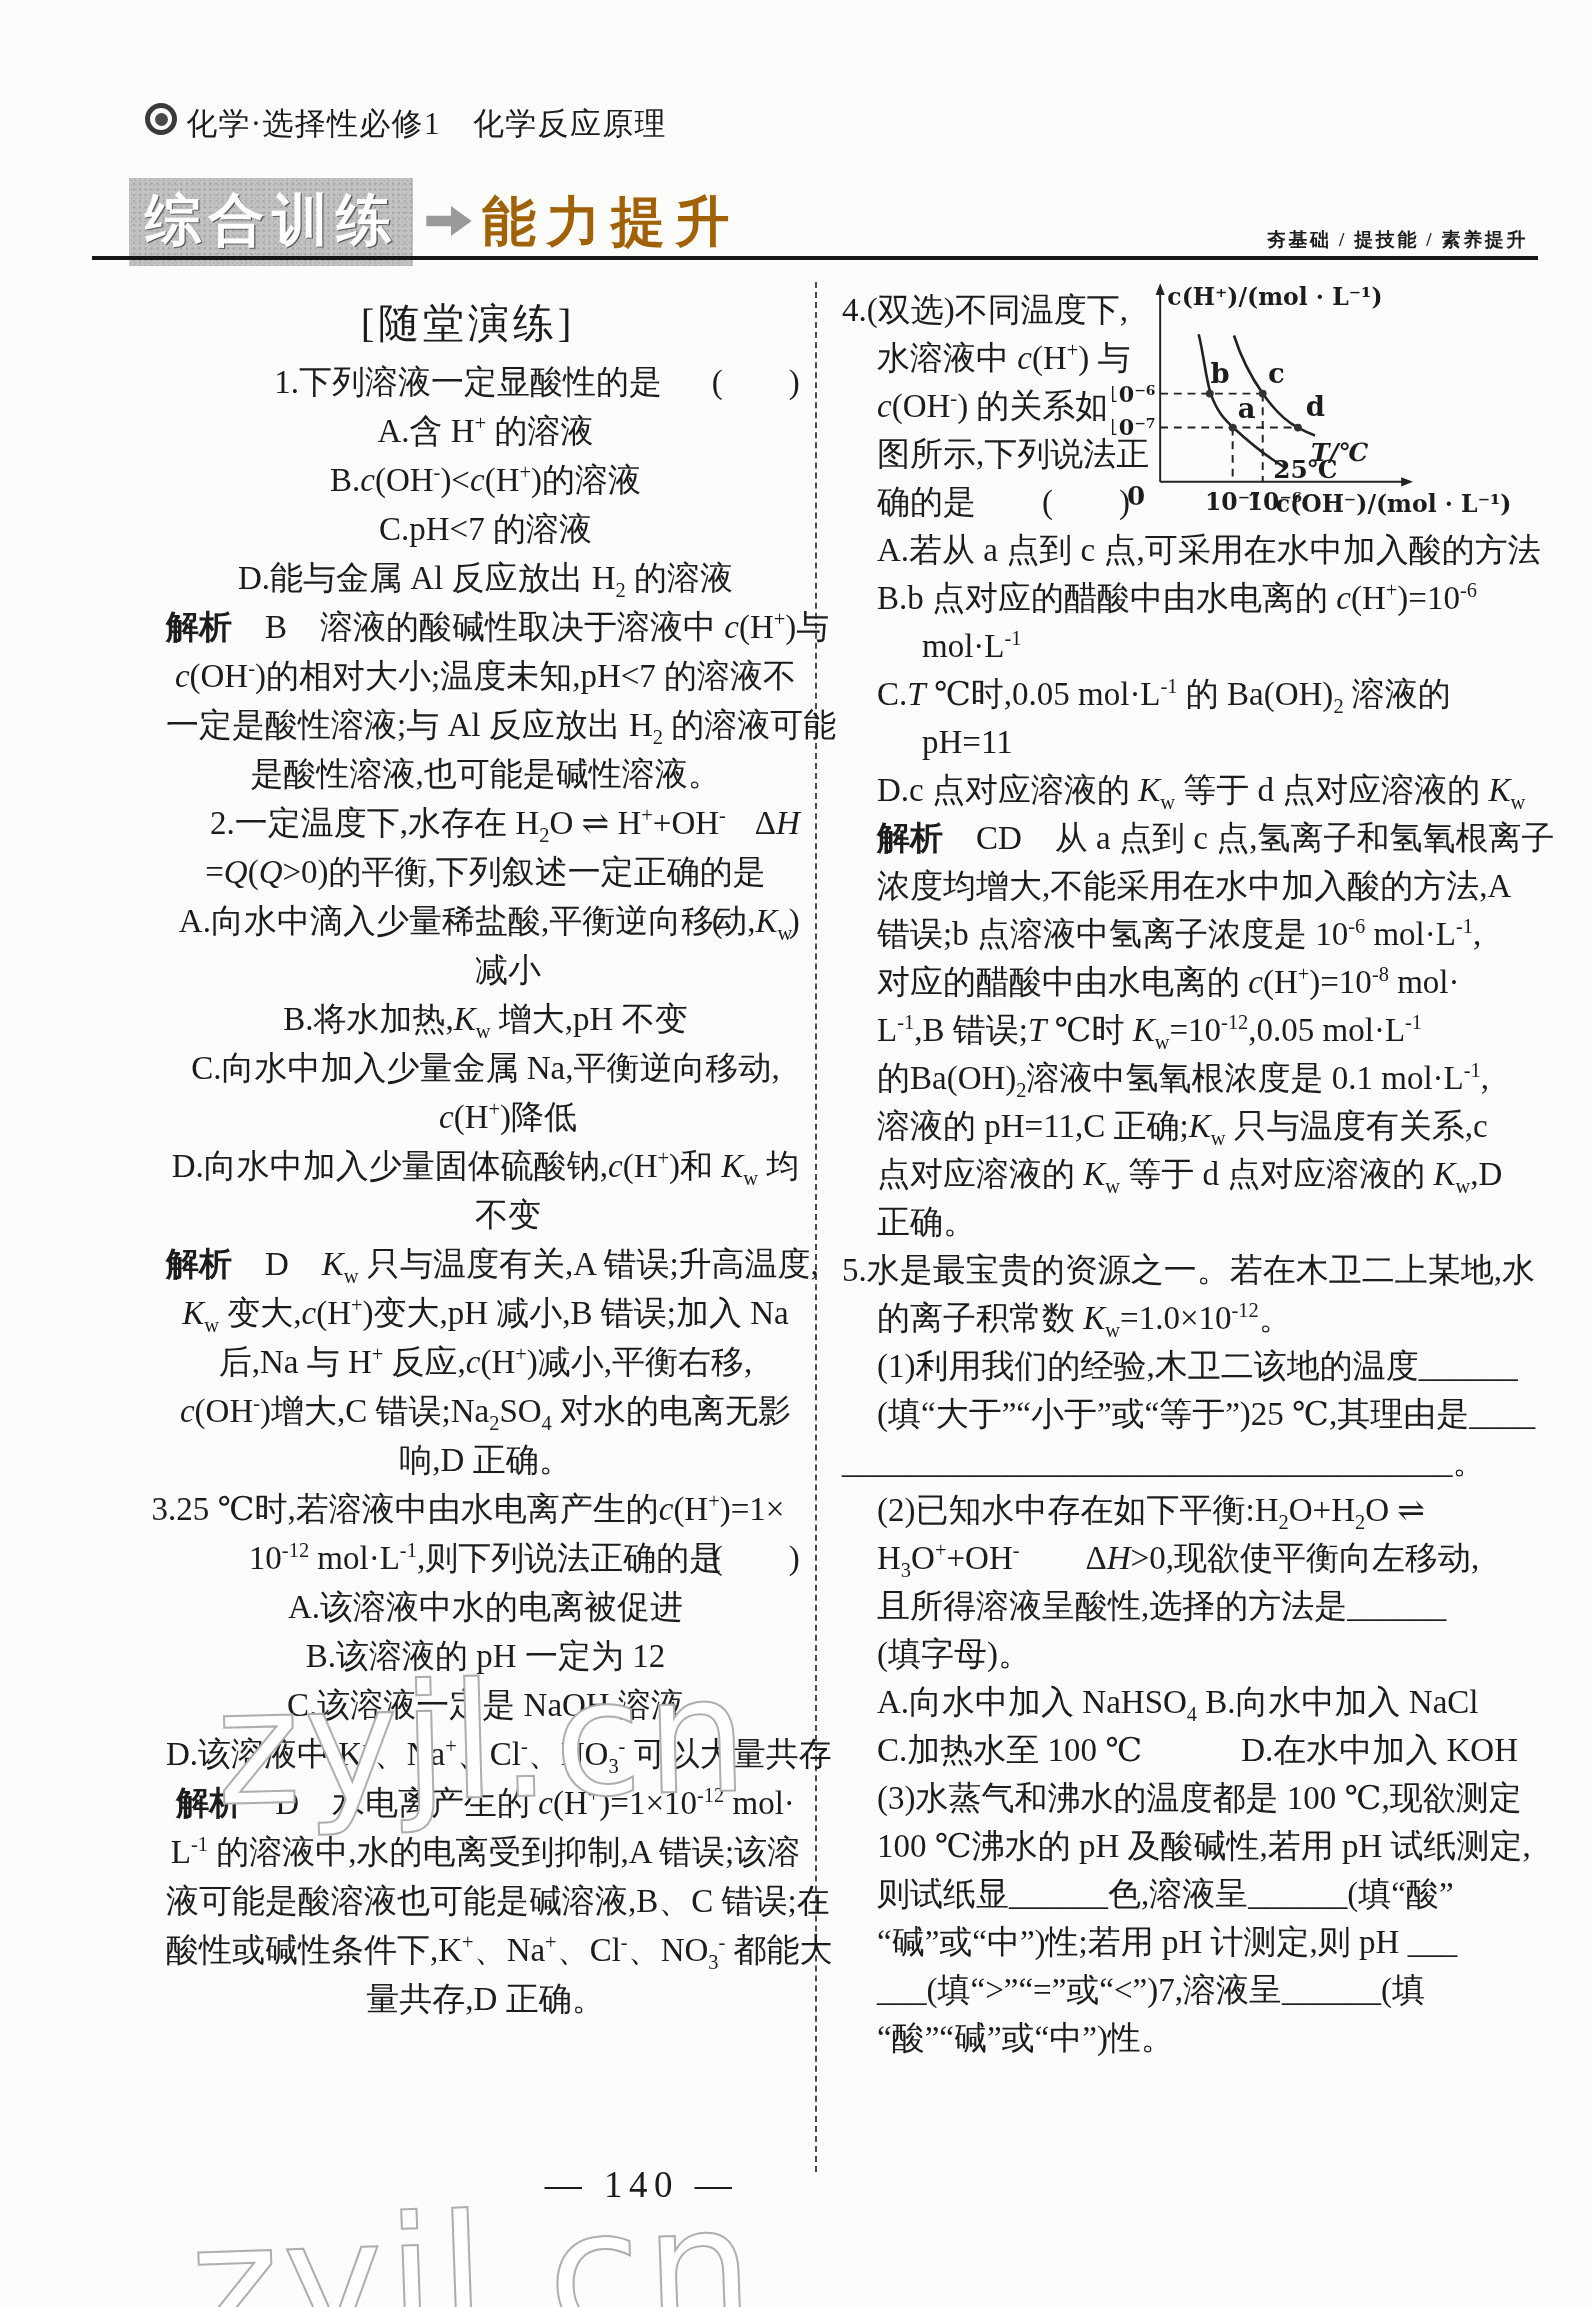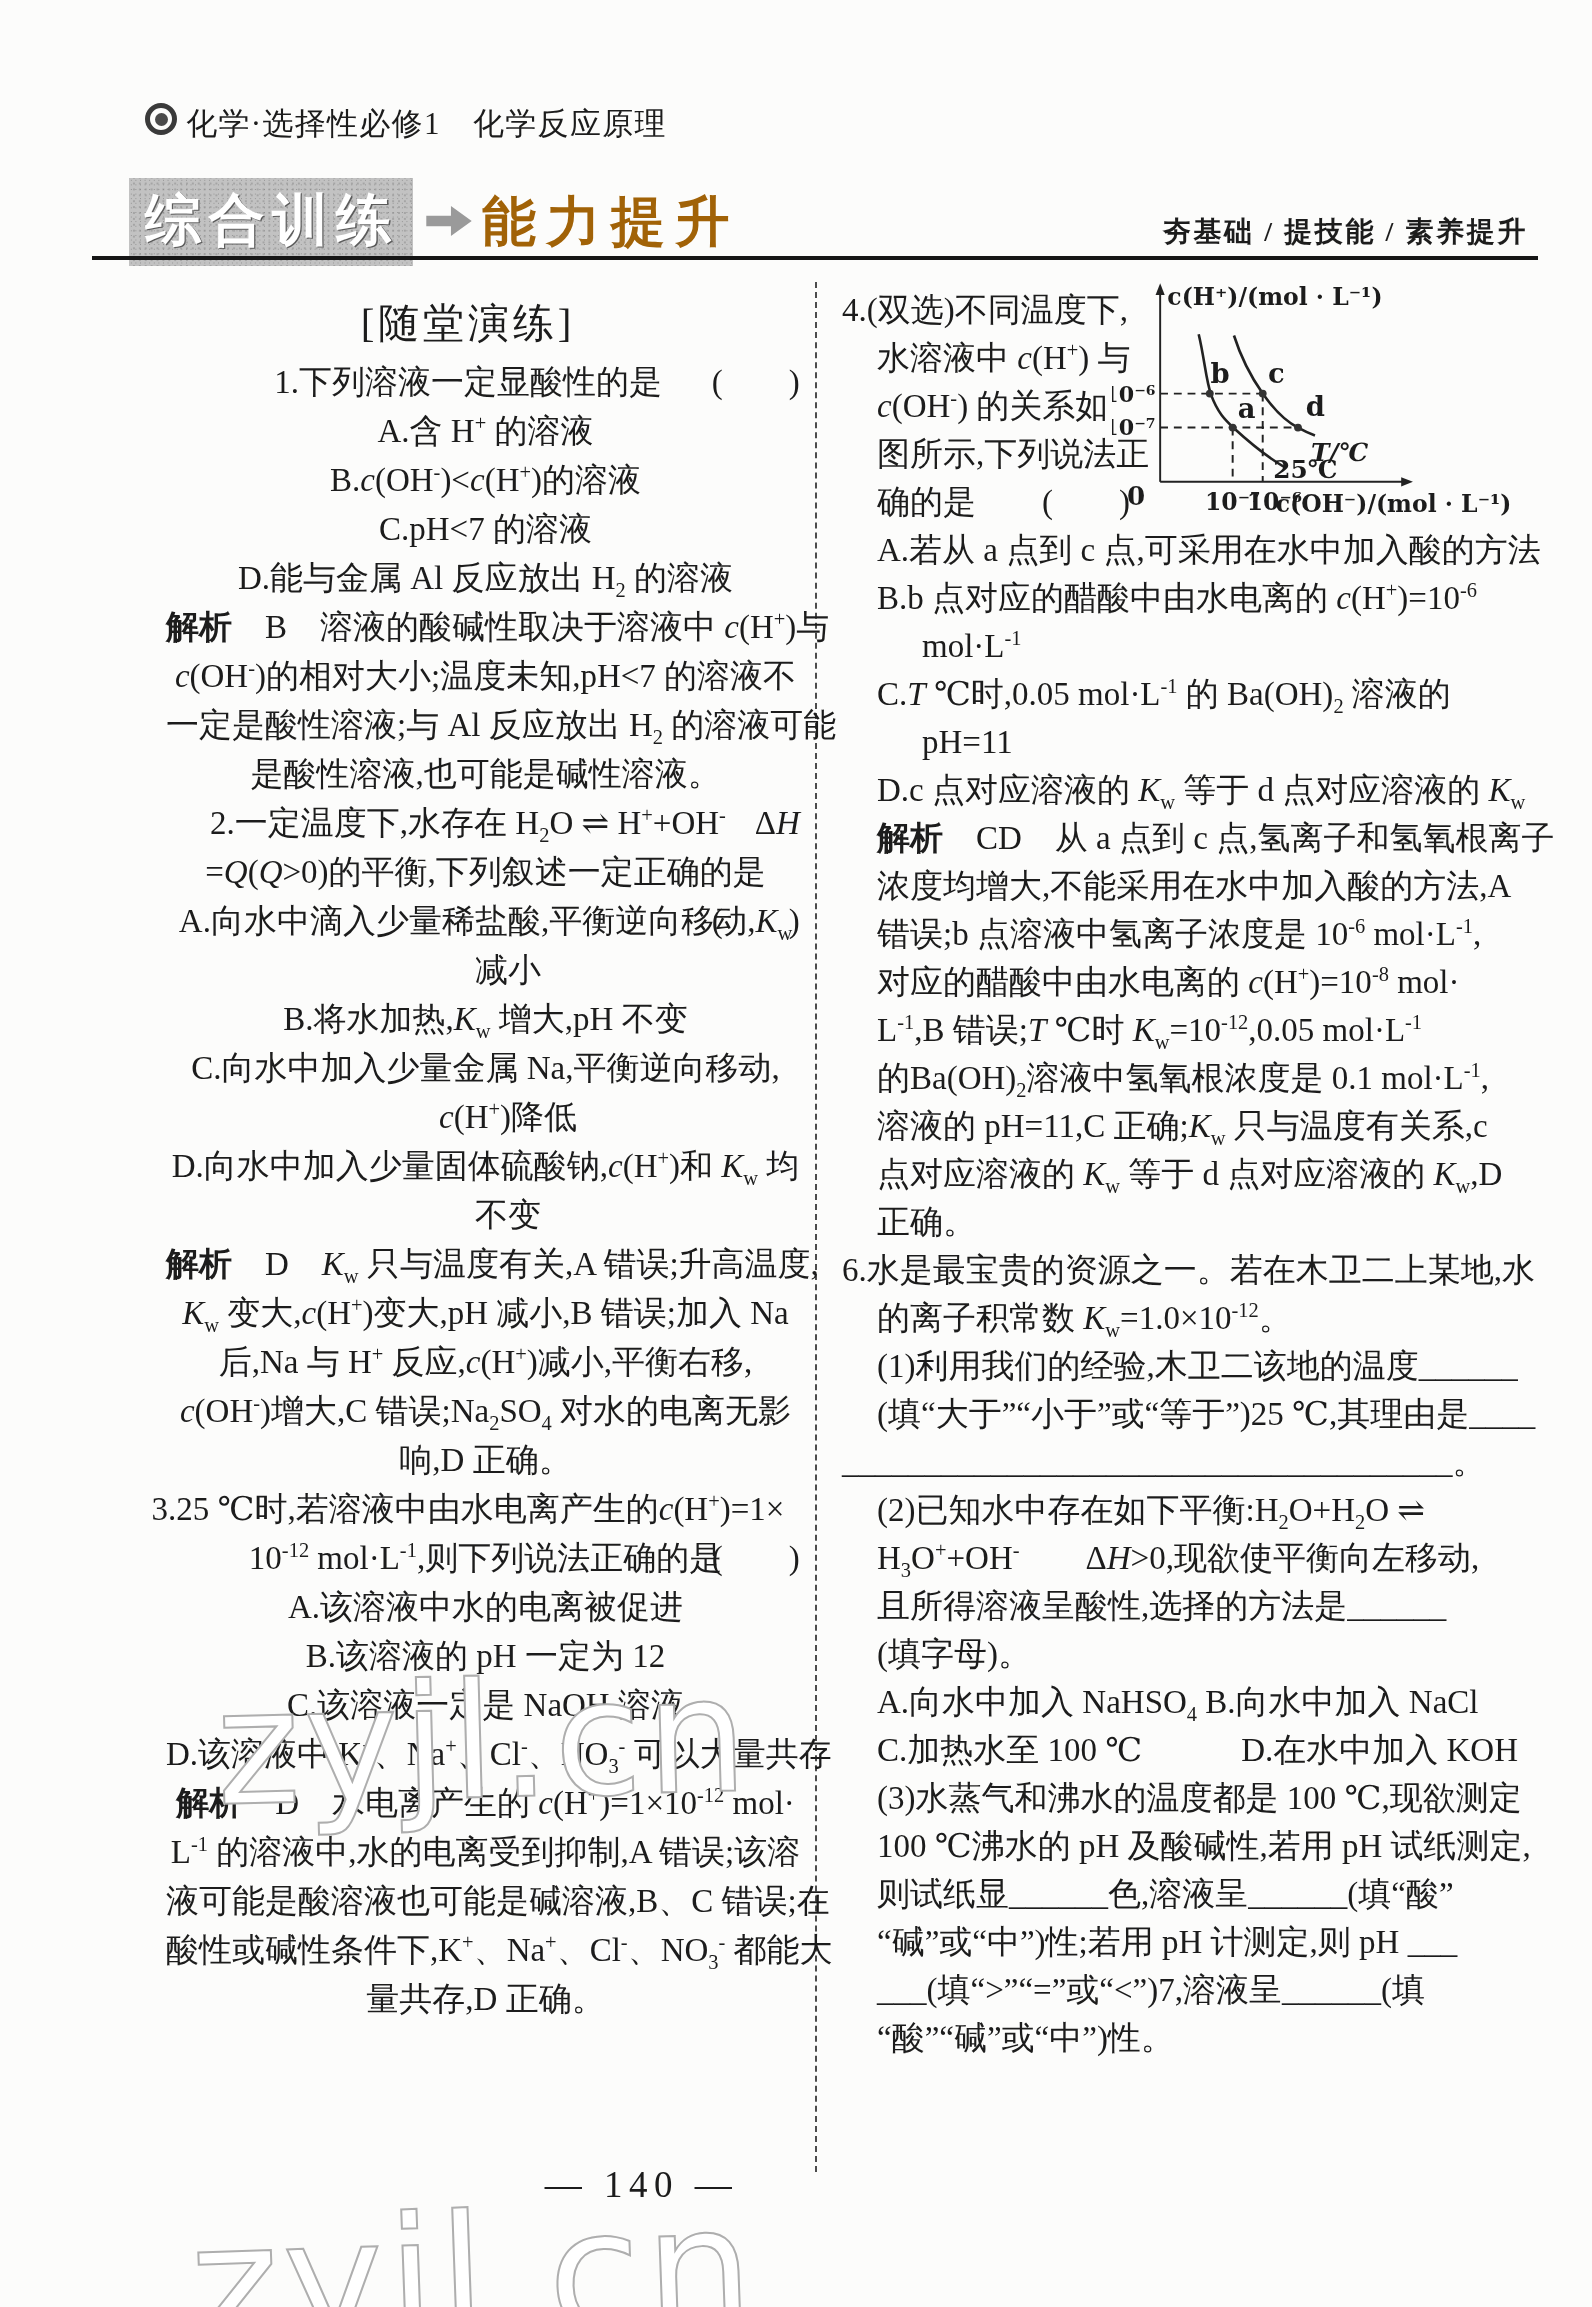--- a/index.html
+++ b/index.html
@@ -16,21 +16,21 @@
   .banner{position:absolute;top:188px;left:129px;height:68px;display:flex;align-items:center;}
   .banner-tag{
     background:#c2c2c2;
     background-image:radial-gradient(#8f8f8f 0.8px,transparent 0.9px),radial-gradient(#a5a5a5 0.8px,transparent 0.9px);
     background-size:4.6px 4.6px,5.9px 5.9px;background-position:0 0,2px 2.6px;
     color:#fff;font-weight:bold;font-size:56px;letter-spacing:7.8px;
     padding:5.2px 13px 6.5px 15.7px;text-shadow:1.3px 1.3px 0 #5c5c5c;
   }
   .banner-arrow{margin:0 9.2px 0 11.8px;display:inline-block;}
   .banner-sub{font-size:54px;font-weight:900;color:#a16207;letter-spacing:10.5px;font-family:"Liberation Sans","DejaVu Sans",sans-serif;}
-  .banner-right{position:absolute;top:213px;right:65px;font-size:28px;font-weight:bold;letter-spacing:2.6px;}
+  .banner-right{position:absolute;top:227px;right:65px;font-size:19px;font-weight:bold;letter-spacing:2.6px;}
   .head-rule{position:absolute;top:256px;left:92px;width:1446px;height:3.9px;background:#161616;}
   
   .col-divider{position:absolute;left:815px;top:282px;height:1890px;width:0;border-left:2px dashed #4c4c4c;}
   .section-title{position:absolute;left:131px;top:296px;width:674px;text-align:center;font-size:41px;font-weight:normal;letter-spacing:3.9px;}
   .lines{position:absolute;z-index:1;}
   #left-lines{left:131px;top:358px;width:674px;font-size:33px;line-height:49px;text-align:center;}
   #right-lines{left:842px;top:286px;width:680px;font-size:33px;line-height:48px;}
   .line{white-space:nowrap;position:relative;}
   .line .r{position:absolute;right:5.2px;top:0;}
   .i1{padding-left:35px;}
@@ -162,21 +162,21 @@
     <div class="line i1"><span class="t">D.c 点对应溶液的 <i>K</i><sub>w</sub> 等于 d 点对应溶液的 <i>K</i><sub>w</sub></span></div>
     <div class="line i1"><span class="t"><b class="jiexi">解析</b>　CD　从 a 点到 c 点,氢离子和氢氧根离子</span></div>
     <div class="line i1"><span class="t">浓度均增大,不能采用在水中加入酸的方法,A</span></div>
     <div class="line i1"><span class="t">错误;b 点溶液中氢离子浓度是 10<sup>-6</sup> mol·L<sup>-1</sup>,</span></div>
     <div class="line i1"><span class="t">对应的醋酸中由水电离的 <i>c</i>(H<sup>+</sup>)=10<sup>-8</sup> mol·</span></div>
     <div class="line i1"><span class="t">L<sup>-1</sup>,B 错误;<i>T</i> ℃时 <i>K</i><sub>w</sub>=10<sup>-12</sup>,0.05 mol·L<sup>-1</sup></span></div>
     <div class="line i1"><span class="t">的Ba(OH)<sub>2</sub>溶液中氢氧根浓度是 0.1 mol·L<sup>-1</sup>,</span></div>
     <div class="line i1"><span class="t">溶液的 pH=11,C 正确;<i>K</i><sub>w</sub> 只与温度有关系,c</span></div>
     <div class="line i1"><span class="t">点对应溶液的 <i>K</i><sub>w</sub> 等于 d 点对应溶液的 <i>K</i><sub>w</sub>,D</span></div>
     <div class="line i1"><span class="t">正确。</span></div>
-    <div class="line i0"><span class="t">6.水是最宝贵的资源之一。若在木卫二上某地,水</span></div>
+    <div class="line i0"><span class="t">5.水是最宝贵的资源之一。若在木卫二上某地,水</span></div>
     <div class="line i1"><span class="t">的离子积常数 <i>K</i><sub>w</sub>=1.0×10<sup>-12</sup>。</span></div>
     <div class="line i1"><span class="t">(1)利用我们的经验,木卫二该地的温度______</span></div>
     <div class="line i1"><span class="t">(填“大于”“小于”或“等于”)25 ℃,其理由是____</span></div>
     <div class="line i0"><span class="t">_____________________________________。</span></div>
     <div class="line i1"><span class="t">(2)已知水中存在如下平衡:H<sub>2</sub>O+H<sub>2</sub>O ⇌</span></div>
     <div class="line i1"><span class="t">H<sub>3</sub>O<sup>+</sup>+OH<sup>-</sup>　　Δ<i>H</i>&gt;0,现欲使平衡向左移动,</span></div>
     <div class="line i1"><span class="t">且所得溶液呈酸性,选择的方法是______</span></div>
     <div class="line i1"><span class="t">(填字母)。</span></div>
     <div class="line i1"><span class="t">A.向水中加入 NaHSO<sub>4</sub> B.向水中加入 NaCl</span></div>
     <div class="line i1"><span class="t">C.加热水至 100 ℃　　　D.在水中加入 KOH</span></div>

